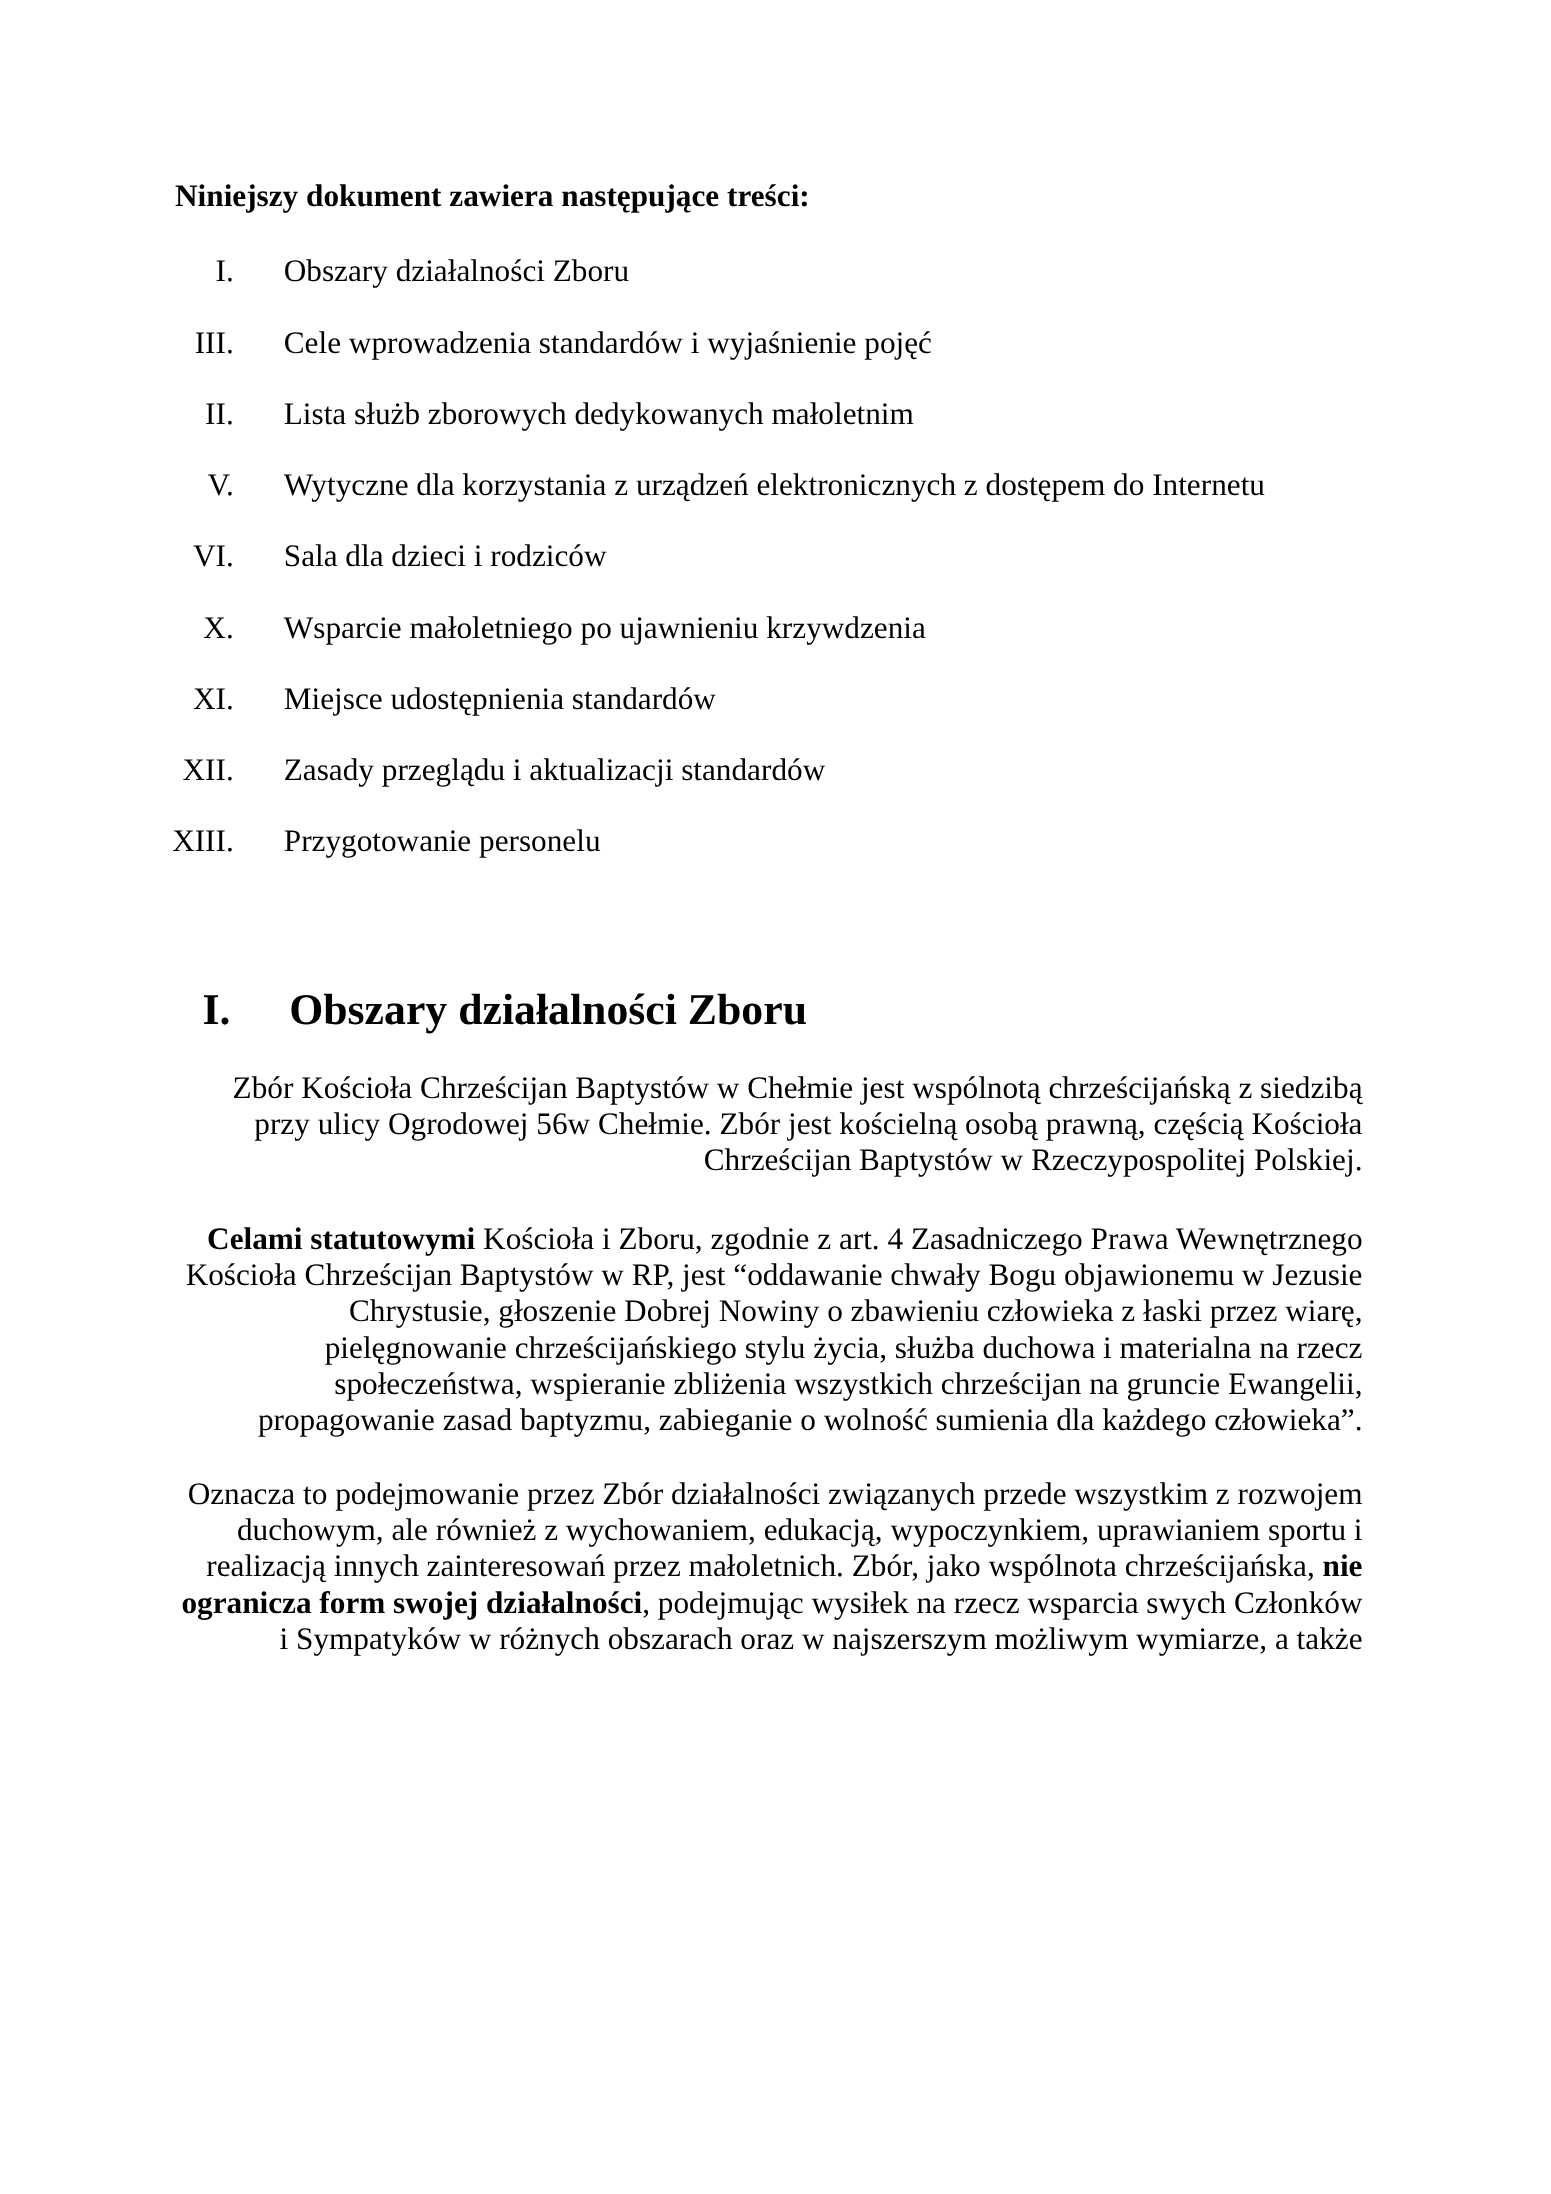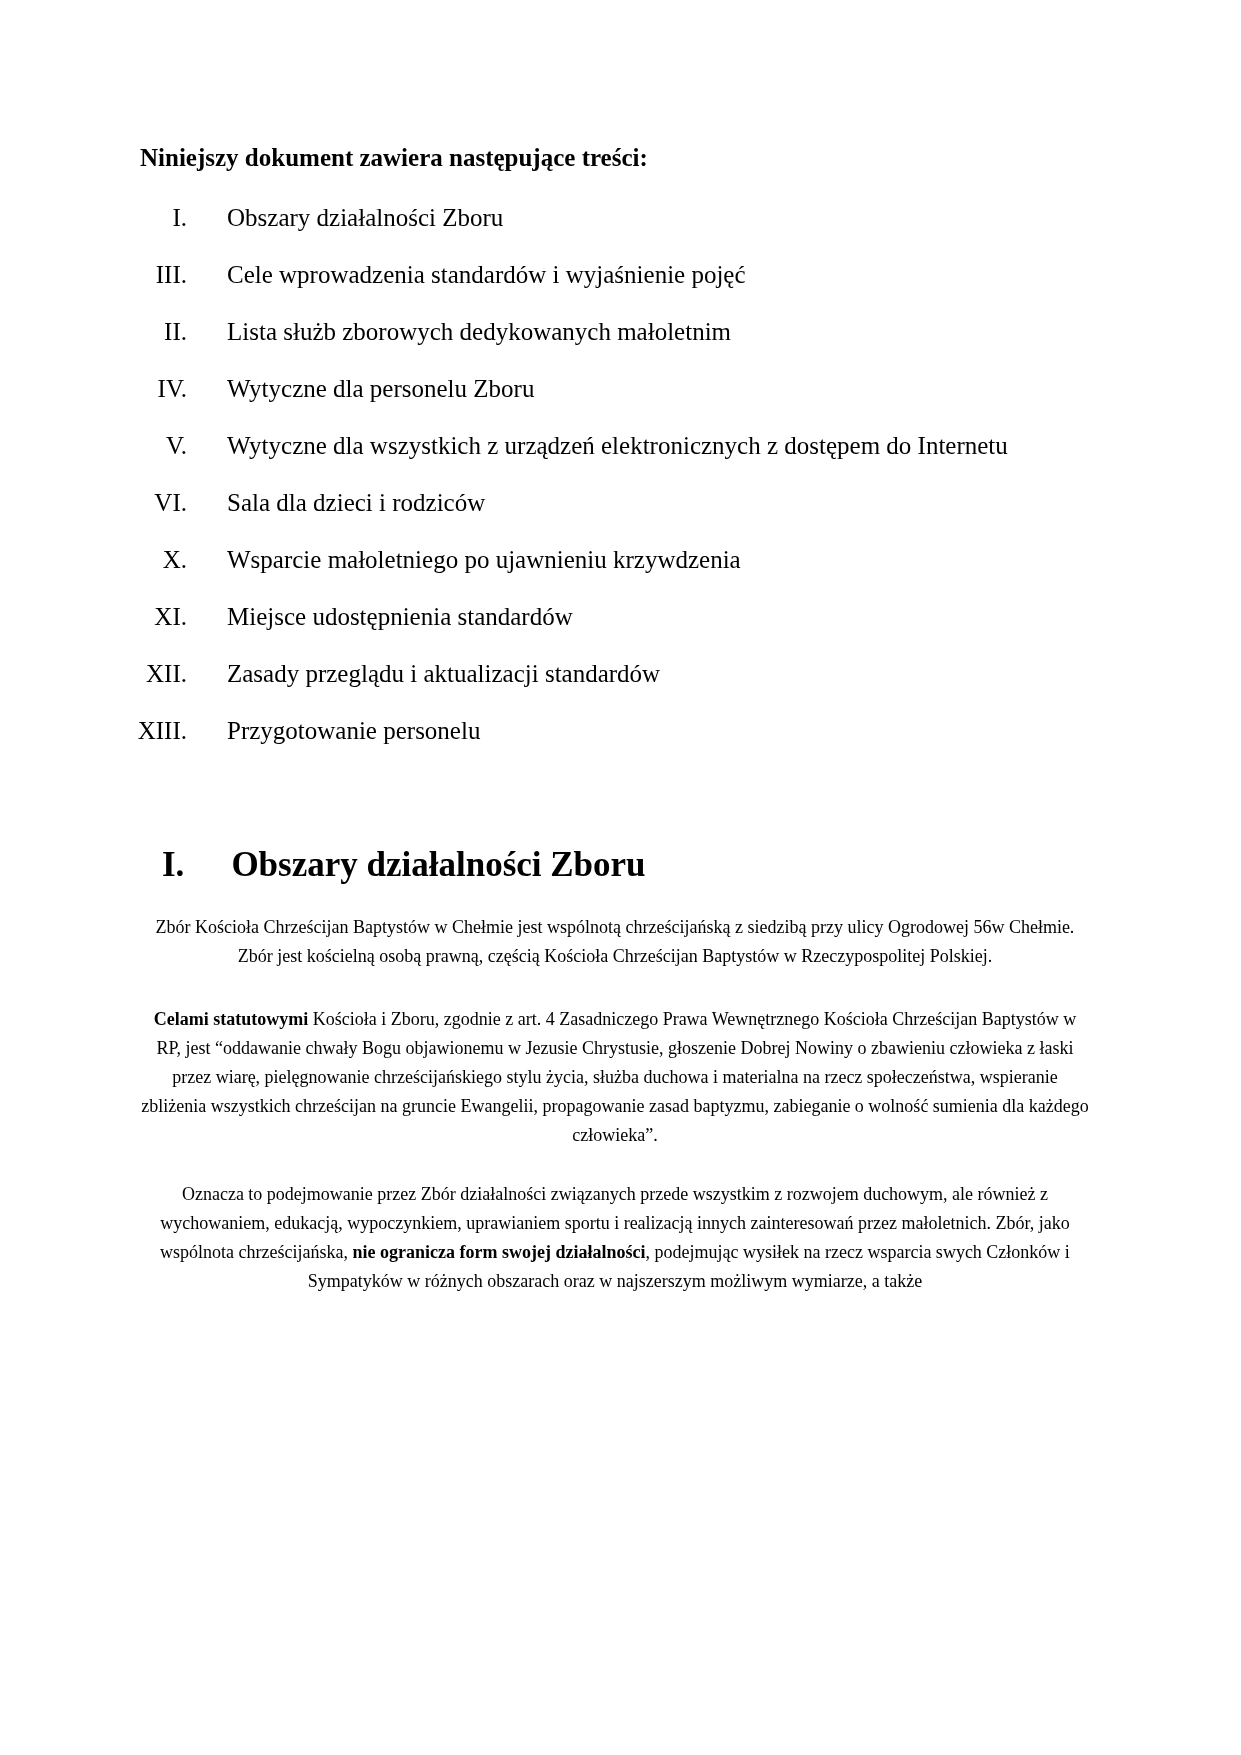--- a/index.html
+++ b/index.html
@@ -43,24 +43,24 @@
     display: flex;
     align-items: baseline;
     margin-top: 99px;
     font-size: 35px;
     font-weight: bold;
     line-height: 41px;
   }
   .section-num { margin-left: 22px; white-space: nowrap; }
   .section-title { margin-left: 47px; }
   .para {
-    font-size: 18px;
+    font-size: 25px;
     line-height: 29px;
     margin: 30px 0 0 0;
-    text-align: center;
+    text-align: right;
   }
   .para.first { margin-top: 28px; }
   .para.second { margin-top: 34px; }
   .b { font-weight: bold; }
 </style>
 </head>
 <body>
 
 <div class="page">
 
@@ -73,26 +73,22 @@
     </div>
     <div class="toc-row">
       <div class="toc-num">III.</div>
       <div class="toc-label">Cele wprowadzenia standardów i wyjaśnienie pojęć</div>
     </div>
     <div class="toc-row">
       <div class="toc-num">II.</div>
       <div class="toc-label">Lista służb zborowych dedykowanych małoletnim</div>
     </div>
     <div class="toc-row">
-      <div class="toc-num">IV.</div>
-      <div class="toc-label">Wytyczne dla personelu Zboru</div>
-    </div>
-    <div class="toc-row">
       <div class="toc-num">V.</div>
-      <div class="toc-label">Wytyczne dla wszystkich z urządzeń elektronicznych z dostępem do Internetu</div>
+      <div class="toc-label">Wytyczne dla korzystania z urządzeń elektronicznych z dostępem do Internetu</div>
     </div>
     <div class="toc-row">
       <div class="toc-num">VI.</div>
       <div class="toc-label">Sala dla dzieci i rodziców</div>
     </div>
     <div class="toc-row">
       <div class="toc-num">X.</div>
       <div class="toc-label">Wsparcie małoletniego po ujawnieniu krzywdzenia</div>
     </div>
     <div class="toc-row">

